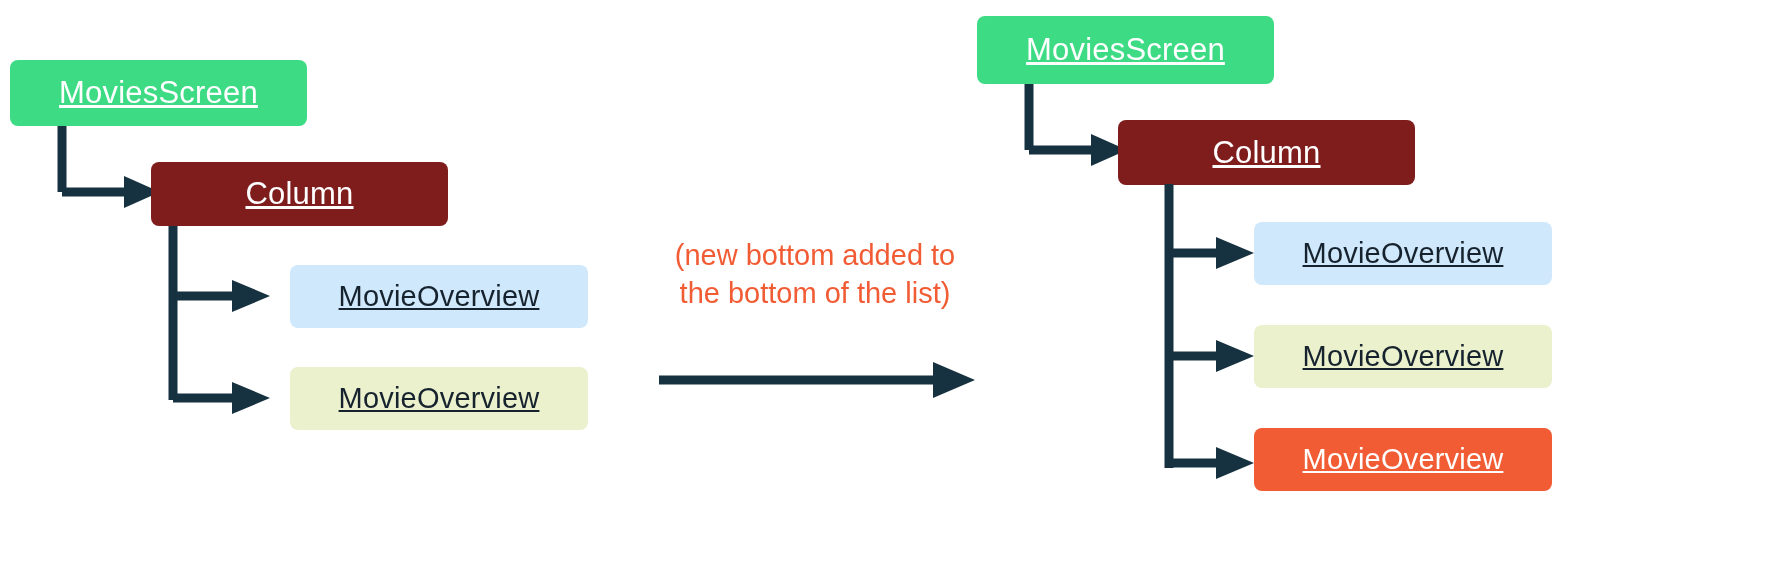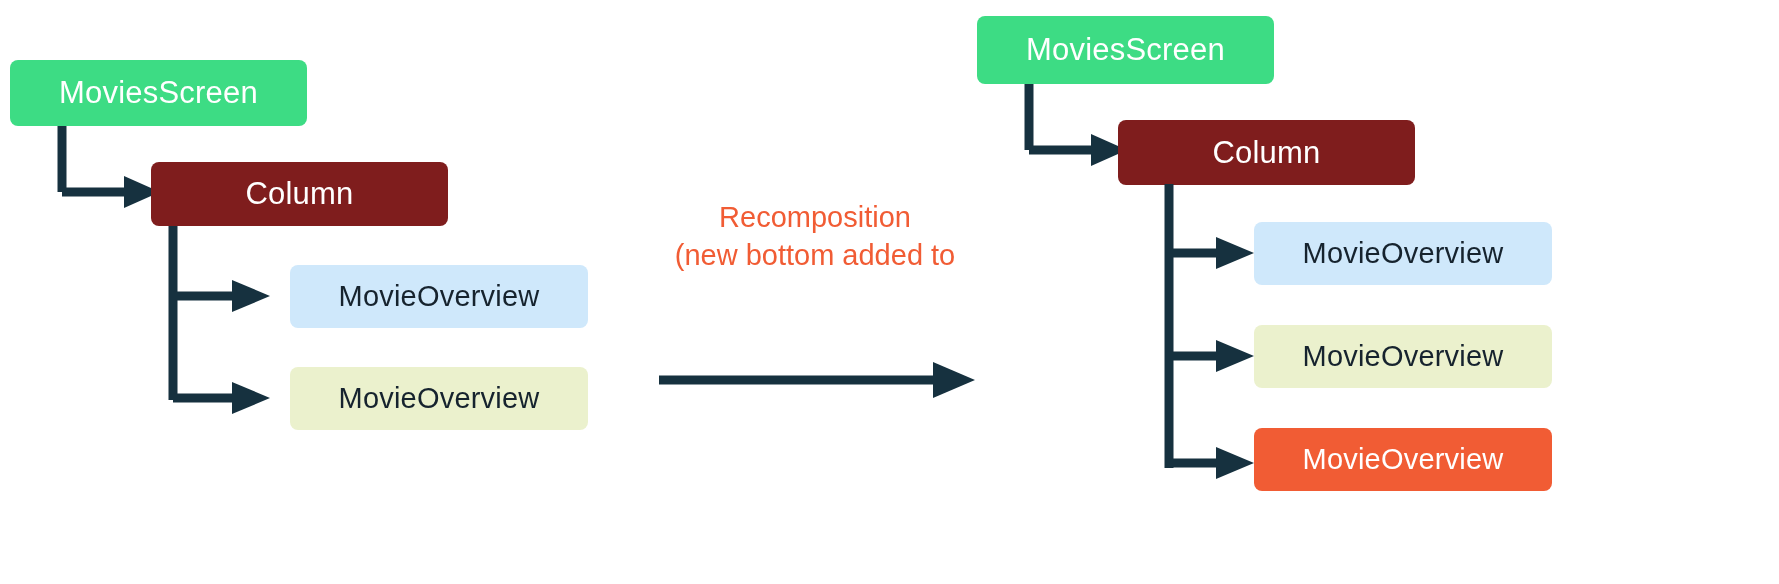--- a/index.html
+++ b/index.html
@@ -21,20 +21,21 @@
     position: absolute;
     display: flex;
     align-items: center;
     justify-content: center;
     box-sizing: border-box;
     border-radius: 8px;
     font-family: "Liberation Sans", sans-serif;
     font-weight: 400;
     white-space: nowrap;
     letter-spacing: 0.2px;
+    text-decoration: underline;
   }
   .node-screen {
     background: #3ddc84;
     color: #ffffff;
     font-size: 31px;
   }
   .node-column {
     background: #7f1d1d;
     color: #ffffff;
     font-size: 31px;
@@ -88,22 +89,22 @@
     <path d="M 9 74 L 72 74" stroke="#16313f" stroke-width="9" fill="none"></path>
     <polygon points="68,58 106,74 68,90" fill="#16313f"></polygon>
     <path d="M 9 176 L 72 176" stroke="#16313f" stroke-width="9" fill="none"></path>
     <polygon points="68,160 106,176 68,192" fill="#16313f"></polygon>
   </svg>
 
   <div class="node node-ov-blue" style="left:290px; top:265px; width:298px; height:63px;">MovieOverview</div>
 
   <div class="node node-ov-lime" style="left:290px; top:367px; width:298px; height:63px;">MovieOverview</div>
 
-  <div class="annotation" style="left:655px; top:198px; width:320px;">Recomposition</div>
   <div class="annotation" style="left:655px; top:236px; width:320px;">(new bottom added to</div>
+  <div class="annotation" style="left:655px; top:274px; width:320px;">the bottom of the list)</div>
 
   <svg class="conn" style="left:655px; top:352px; width:330px; height:60px;" viewBox="0 0 330 60">
     <path d="M 4 28 L 282 28" stroke="#16313f" stroke-width="9" fill="none"></path>
     <polygon points="278,10 320,28 278,46" fill="#16313f"></polygon>
   </svg>
 
   <div class="node node-screen" style="left:977px; top:16px; width:297px; height:68px;">MoviesScreen</div>
 
   <svg class="conn" style="left:1017px; top:78px; width:120px; height:90px;" viewBox="0 0 120 90">
     <path d="M 12 6 L 12 72" stroke="#16313f" stroke-width="9" fill="none"></path>

